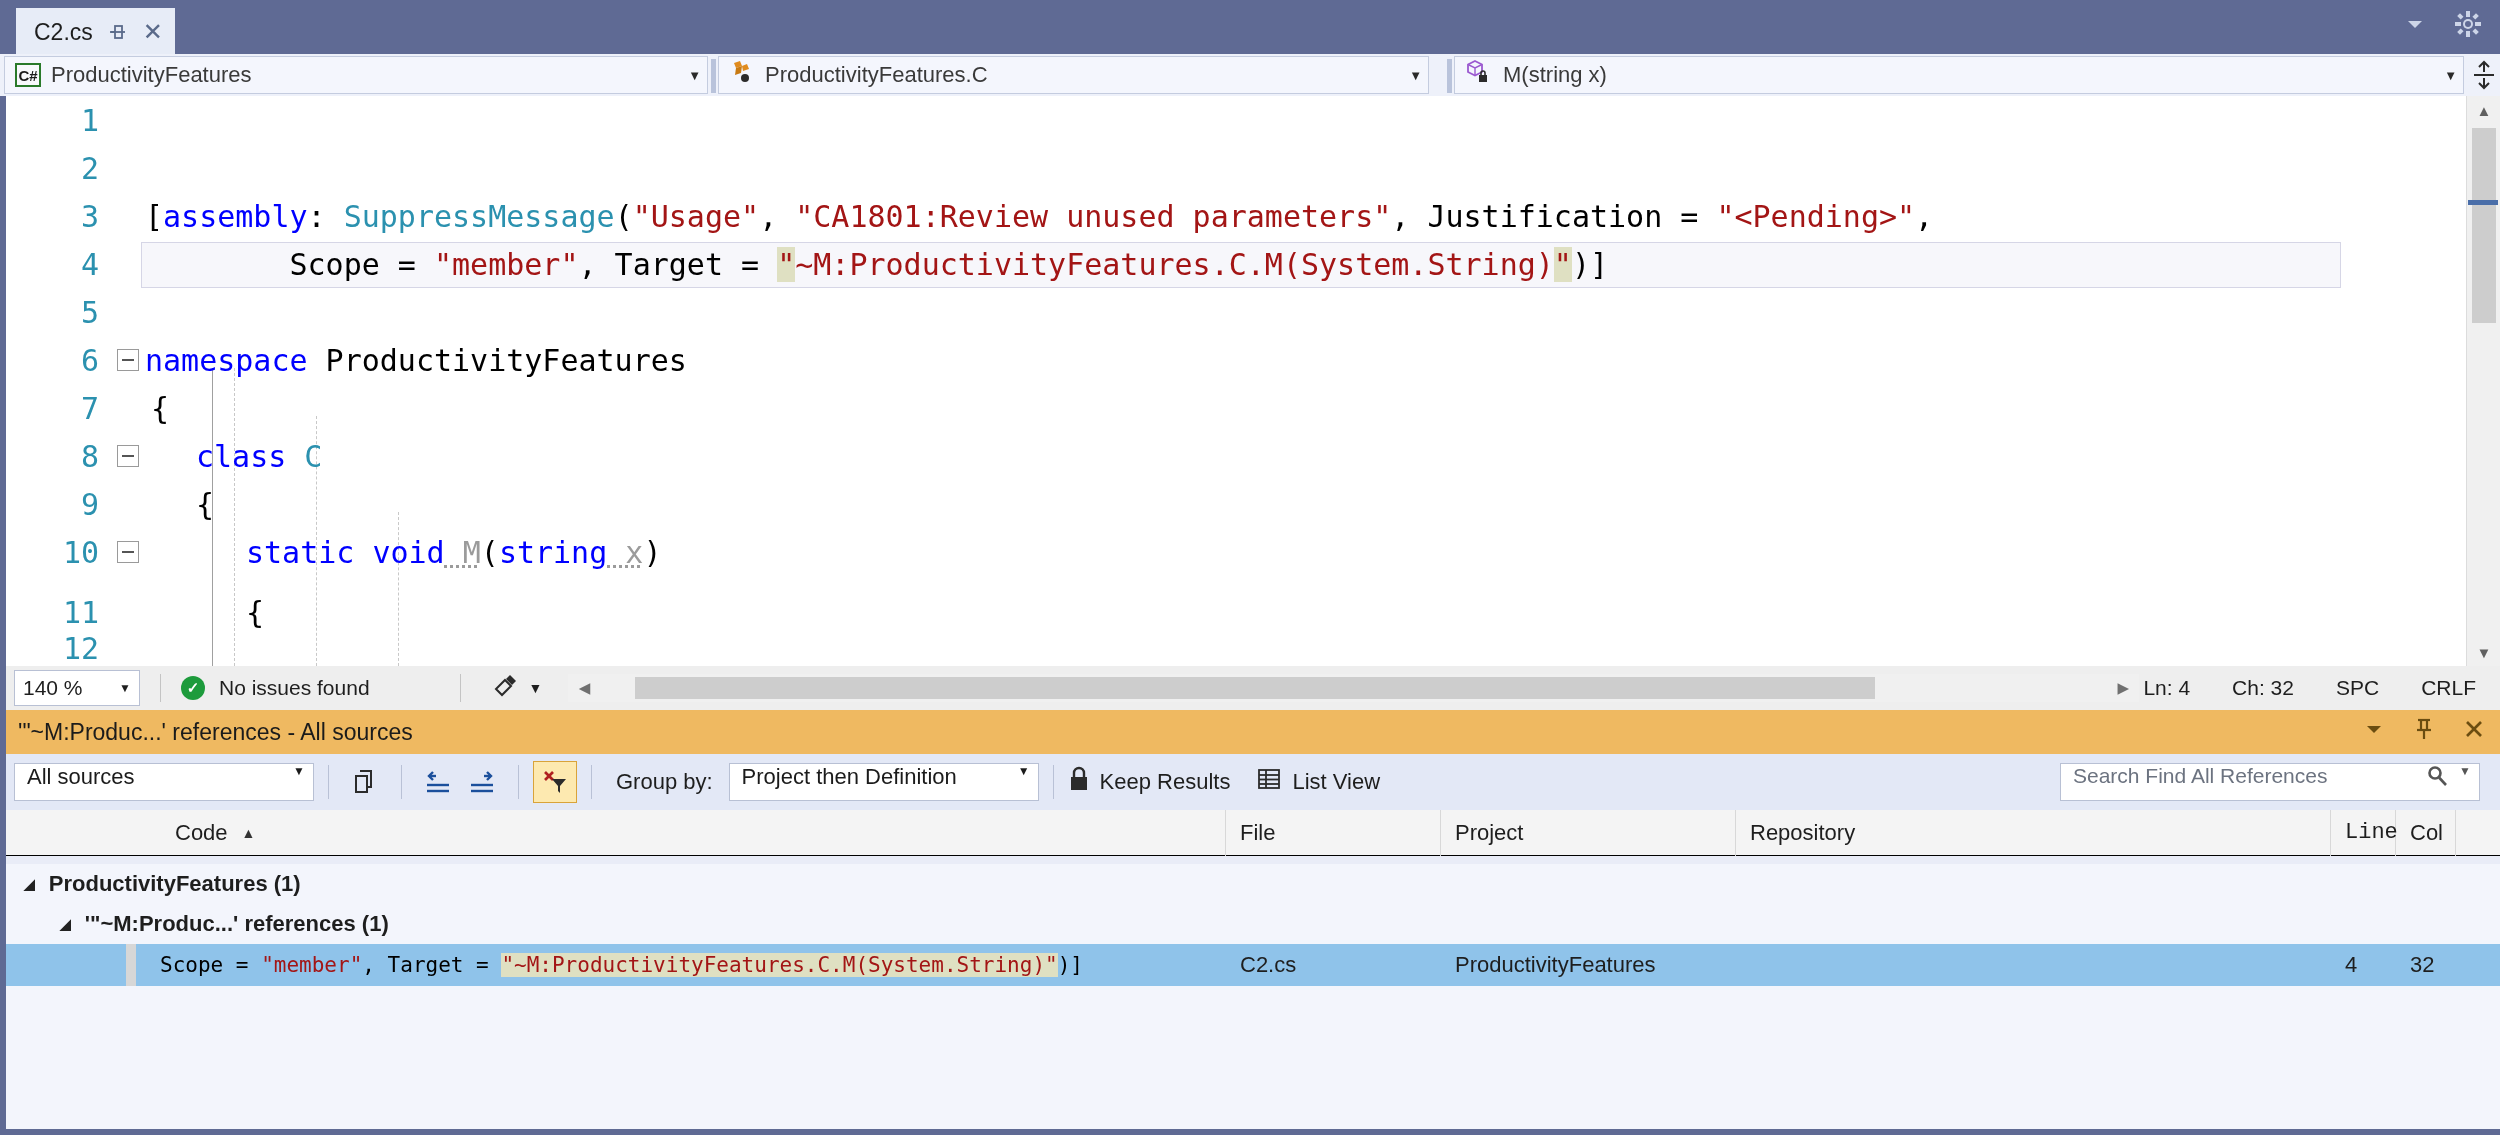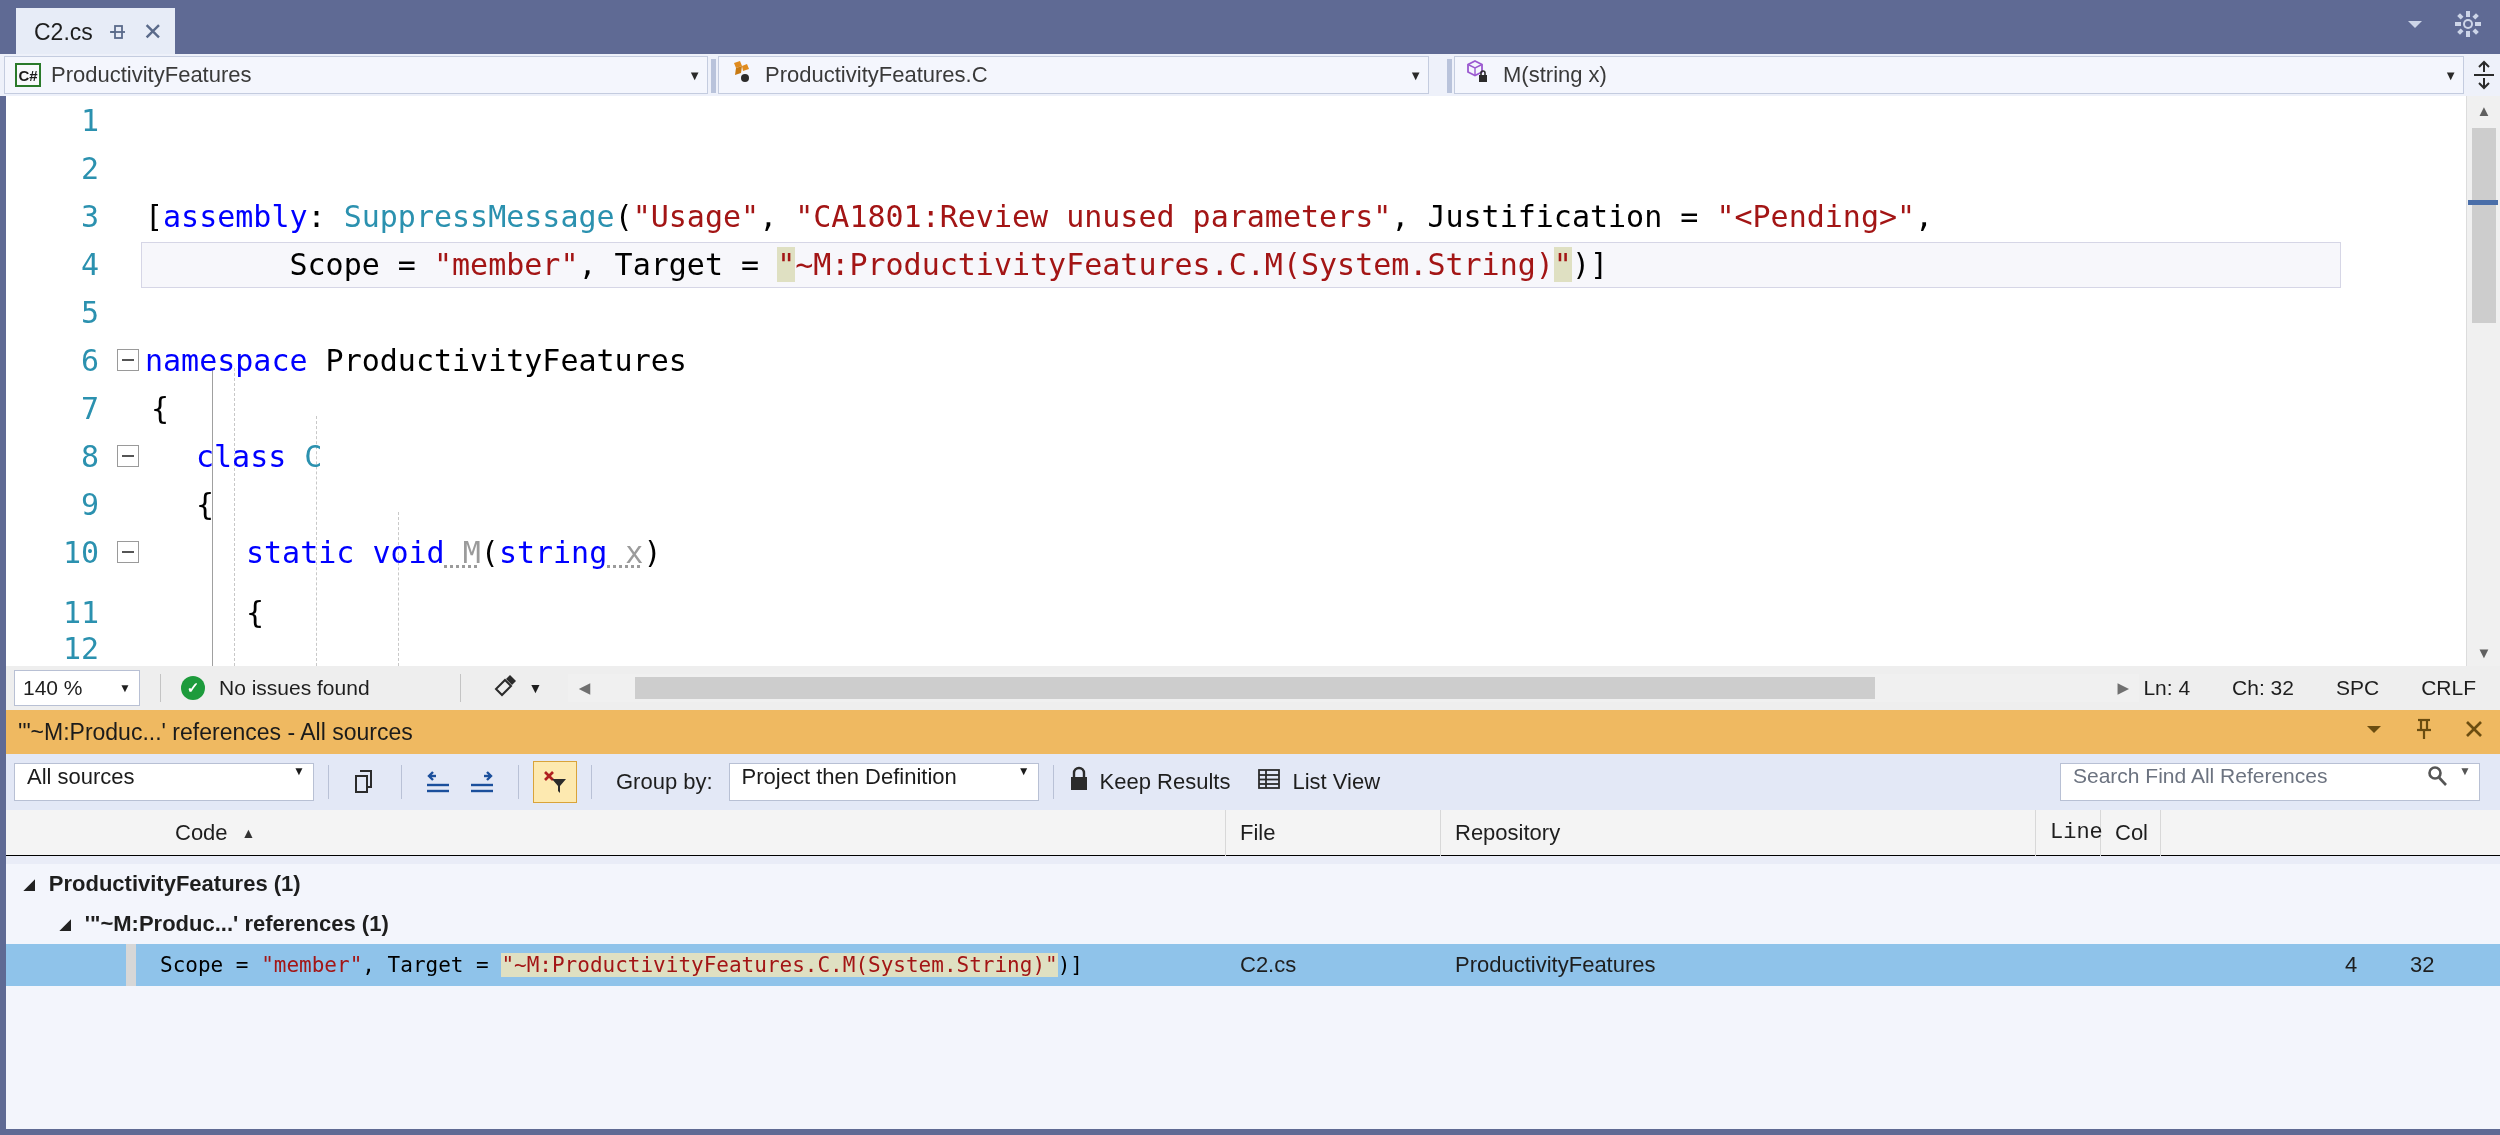--- a/index.html
+++ b/index.html
@@ -483,20 +483,23 @@
     </div>
 
     <div class="grid-head">
       <div class="gh c-code">
         <span>Code</span>
         <span class="sort-caret">▲</span>
       </div>
       <div class="gh c-file">
         <span>File</span>
       </div>
+      <div class="gh c-proj">
+        <span>Project</span>
+      </div>
       <div class="gh c-repo">
         <span>Repository</span>
       </div>
       <div class="gh c-line">
         <span>Line</span>
       </div>
       <div class="gh c-col">
         <span>Col</span>
       </div>
     </div>

